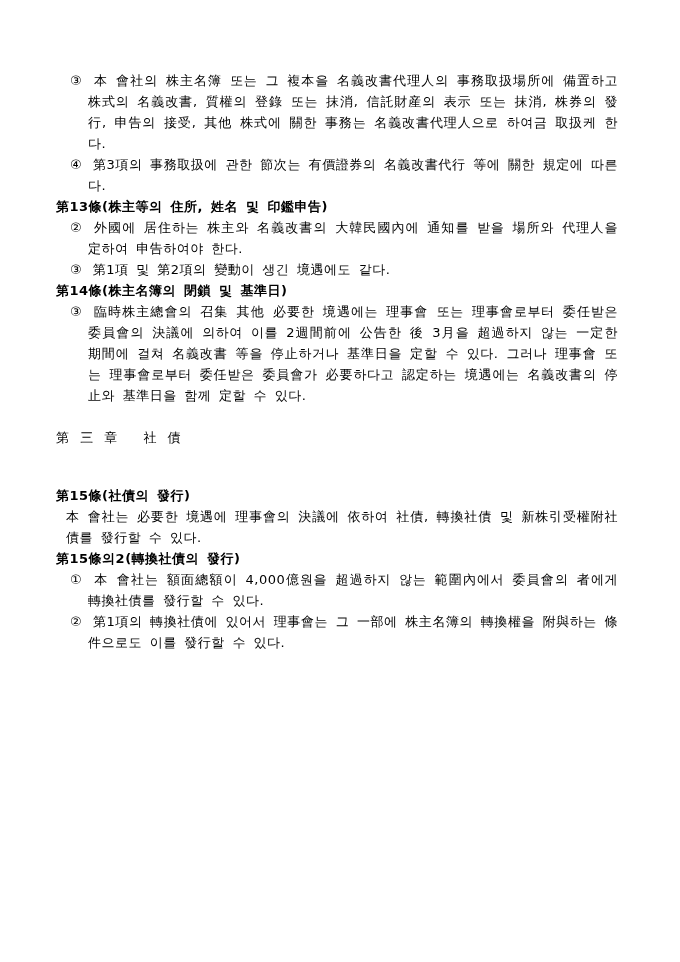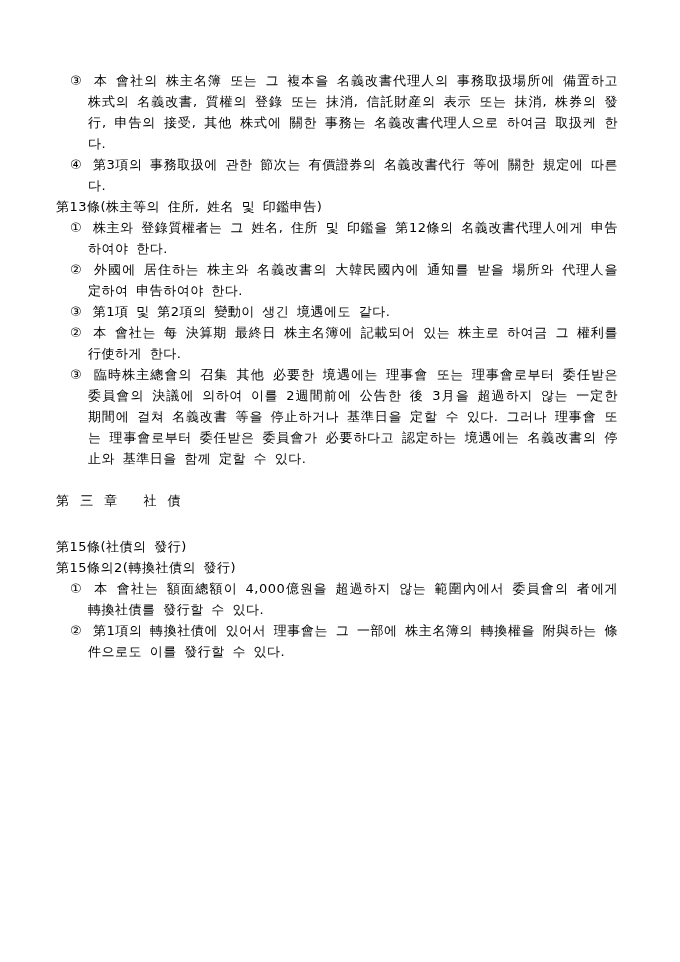--- a/index.html
+++ b/index.html
@@ -24,24 +24,25 @@
   .doc {
     font-size: 13px;
     line-height: 21px;
     letter-spacing: 0.5px;
     word-spacing: 3px;
   }
   .block { margin: 0; }
   .article-heading {
     text-align: left;
     white-space: nowrap;
+    font-weight: bold;
   }
   .chapter-heading {
     margin-top: 21px;
-    margin-bottom: 25px;
+    margin-bottom: 37px;
     letter-spacing: 2px;
     white-space: nowrap;
   }
   .clause-item {
     padding-left: 32px;
     text-indent: -18px;
     text-align: justify;
   }
   .clause-item .marker {
     margin-right: 3px;
@@ -52,24 +53,24 @@
   }
 </style>
 </head>
 <body>
 
 <div class="page">
   <main class="doc" id="doc-root">
       <p class="block clause-item"><span class="marker">③</span> <span>本 會社의 株主名簿 또는 그 複本을 名義改書代理人의 事務取扱場所에 備置하고 株式의 名義改書, 質權의 登錄 또는 抹消, 信託財産의 表示 또는 抹消, 株券의 發行, 申告의 接受, 其他 株式에 關한 事務는 名義改書代理人으로 하여금 取扱케 한다.</span></p>
       <p class="block clause-item"><span class="marker">④</span> <span>第3項의 事務取扱에 관한 節次는 有價證券의 名義改書代行 等에 關한 規定에 따른다.</span></p>
       <p class="block article-heading">第13條(株主等의 住所, 姓名 및 印鑑申告)</p>
-      <p class="block clause-item"><span class="marker">①</span> <span>株主와 登錄質權者는 그 姓名, 住所 및 印鑑을 第12條의 名義改書代理人에게 申告하여야 한다.</span></p>
       <p class="block clause-item"><span class="marker">②</span> <span>外國에 居住하는 株主와 名義改書의 大韓民國內에 通知를 받을 場所와 代理人을 定하여 申告하여야 한다.</span></p>
       <p class="block clause-item"><span class="marker">③</span> <span>第1項 및 第2項의 變動이 생긴 境遇에도 같다.</span></p>
-      <p class="block clause-item"><span class="marker">②</span> <span>本 會社는 每 決算期 最終日 株主名簿에 記載되어 있는 株主로 하여금 그 權利를 行使하게 한다.</span></p>
+      <p class="block article-heading">第14條(株主名簿의 閉鎖 및 基準日)</p>
       <p class="block clause-item"><span class="marker">③</span> <span>臨時株主總會의 召集 其他 必要한 境遇에는 理事會 또는 理事會로부터 委任받은 委員會의 決議에 의하여 이를 2週間前에 公告한 後 3月을 超過하지 않는 一定한 期間에 걸쳐 名義改書 等을 停止하거나 基準日을 定할 수 있다. 그러나 理事會 또는 理事會로부터 委任받은 委員會가 必要하다고 認定하는 境遇에는 名義改書의 停止와 基準日을 함께 定할 수 있다.</span></p>
       <p class="block chapter-heading">第 三 章　 社 債</p>
       <p class="block article-heading">第15條(社債의 發行)</p>
+      <p class="block clause-body">本 會社는 必要한 境遇에 理事會의 決議에 依하여 社債, 轉換社債 및 新株引受權附社債를 發行할 수 있다.</p>
       <p class="block article-heading">第15條의2(轉換社債의 發行)</p>
       <p class="block clause-item"><span class="marker">①</span> <span>本 會社는 額面總額이 4,000億원을 超過하지 않는 範圍內에서 委員會의 者에게 轉換社債를 發行할 수 있다.</span></p>
       <p class="block clause-item"><span class="marker">②</span> <span>第1項의 轉換社債에 있어서 理事會는 그 一部에 株主名簿의 轉換權을 附與하는 條件으로도 이를 發行할 수 있다.</span></p>
     </main>
 </div>
 
 </body></html>

